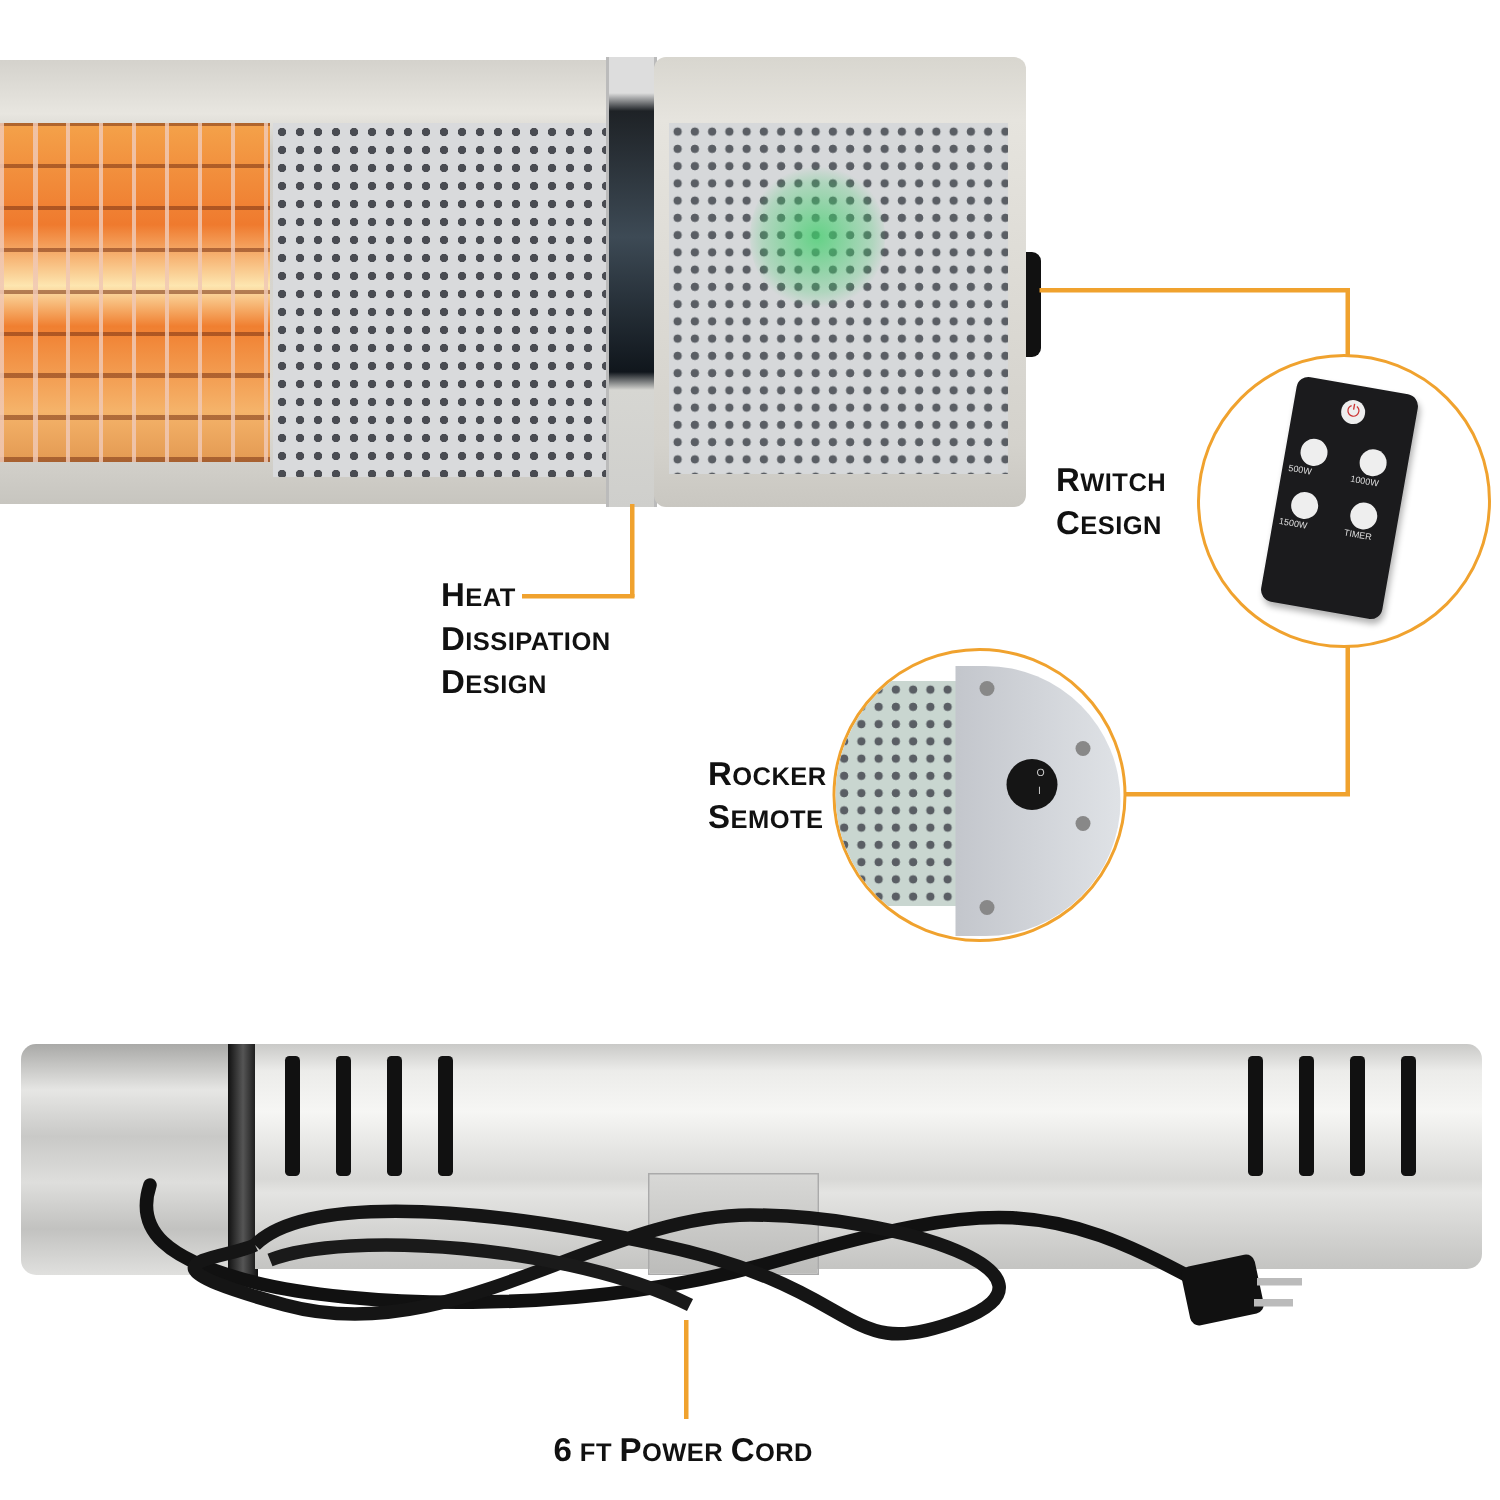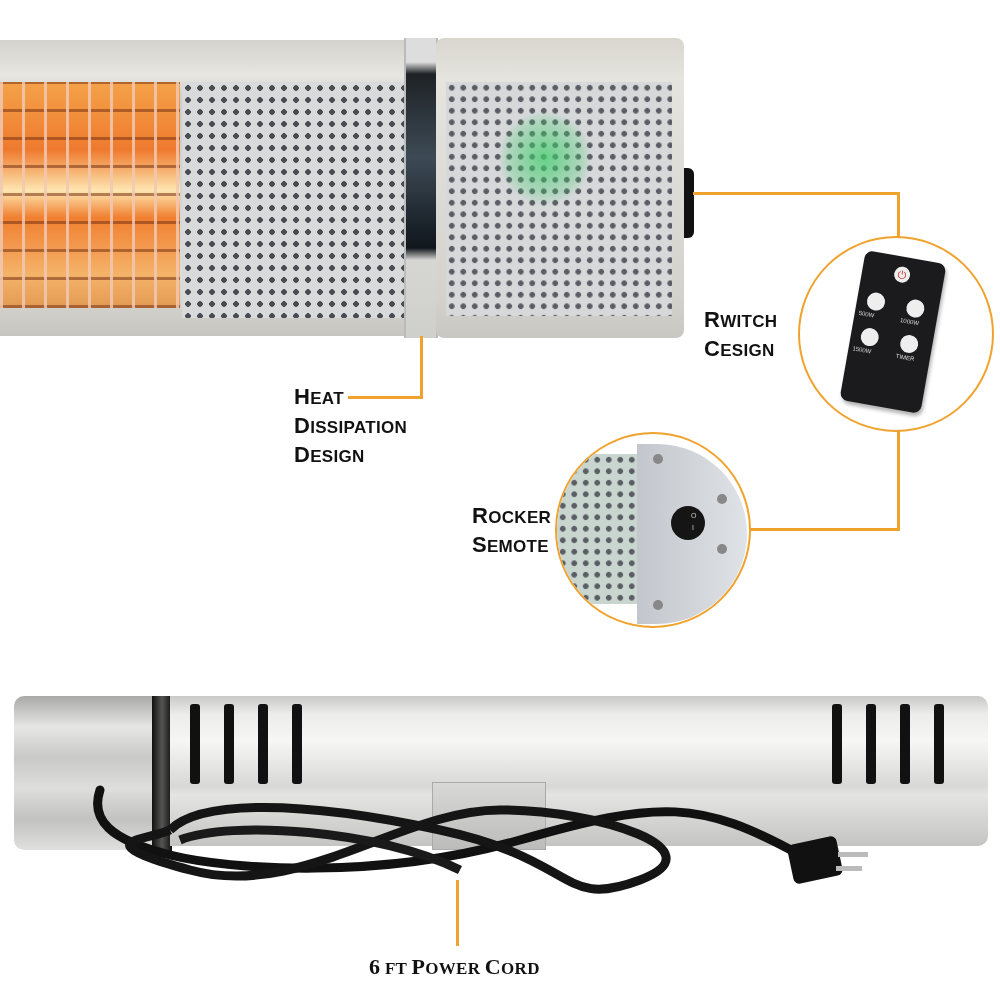--- a/index.html
+++ b/index.html
@@ -103,18 +103,18 @@
 <svg class="abs" style="left:0;top:760px;" width="1000" height="150" viewBox="0 0 1000 150">
   <path d="M100 30 C 90 60, 110 80, 170 95 S 380 120, 520 80 S 700 40, 800 95" stroke="#111" stroke-width="9" fill="none" stroke-linecap="round"></path>
   <path d="M170 70 C 200 40, 300 40, 440 70 S 560 150, 640 120 S 600 50, 500 50 S 300 140, 190 110 S 150 80, 170 70" stroke="#151515" stroke-width="9" fill="none"></path>
   <path d="M180 80 C 230 60, 380 70, 460 110" stroke="#1a1a1a" stroke-width="9" fill="none"></path>
   <rect x="790" y="80" width="50" height="40" rx="6" fill="#111" transform="rotate(-12 815 100)"></rect>
   <rect x="838" y="92" width="30" height="5" fill="#bbb"></rect>
   <rect x="836" y="106" width="26" height="5" fill="#bbb"></rect>
 </svg>
 
 <div class="line" style="left:456px;top:880px;width:3px;height:66px;"></div>
-<div class="label" style="left:369px;top:953px;font-size:17px;font-family:Liberation Serif, serif;">
+<div class="label" style="left:369px;top:953px;font-size:17px;">
   <span class="cap">6</span>
   <span>FT</span>
   <span class="cap">P</span><span>OWER</span>
   <span class="cap">C</span><span>ORD</span>
 </div>
 
 </body></html>

